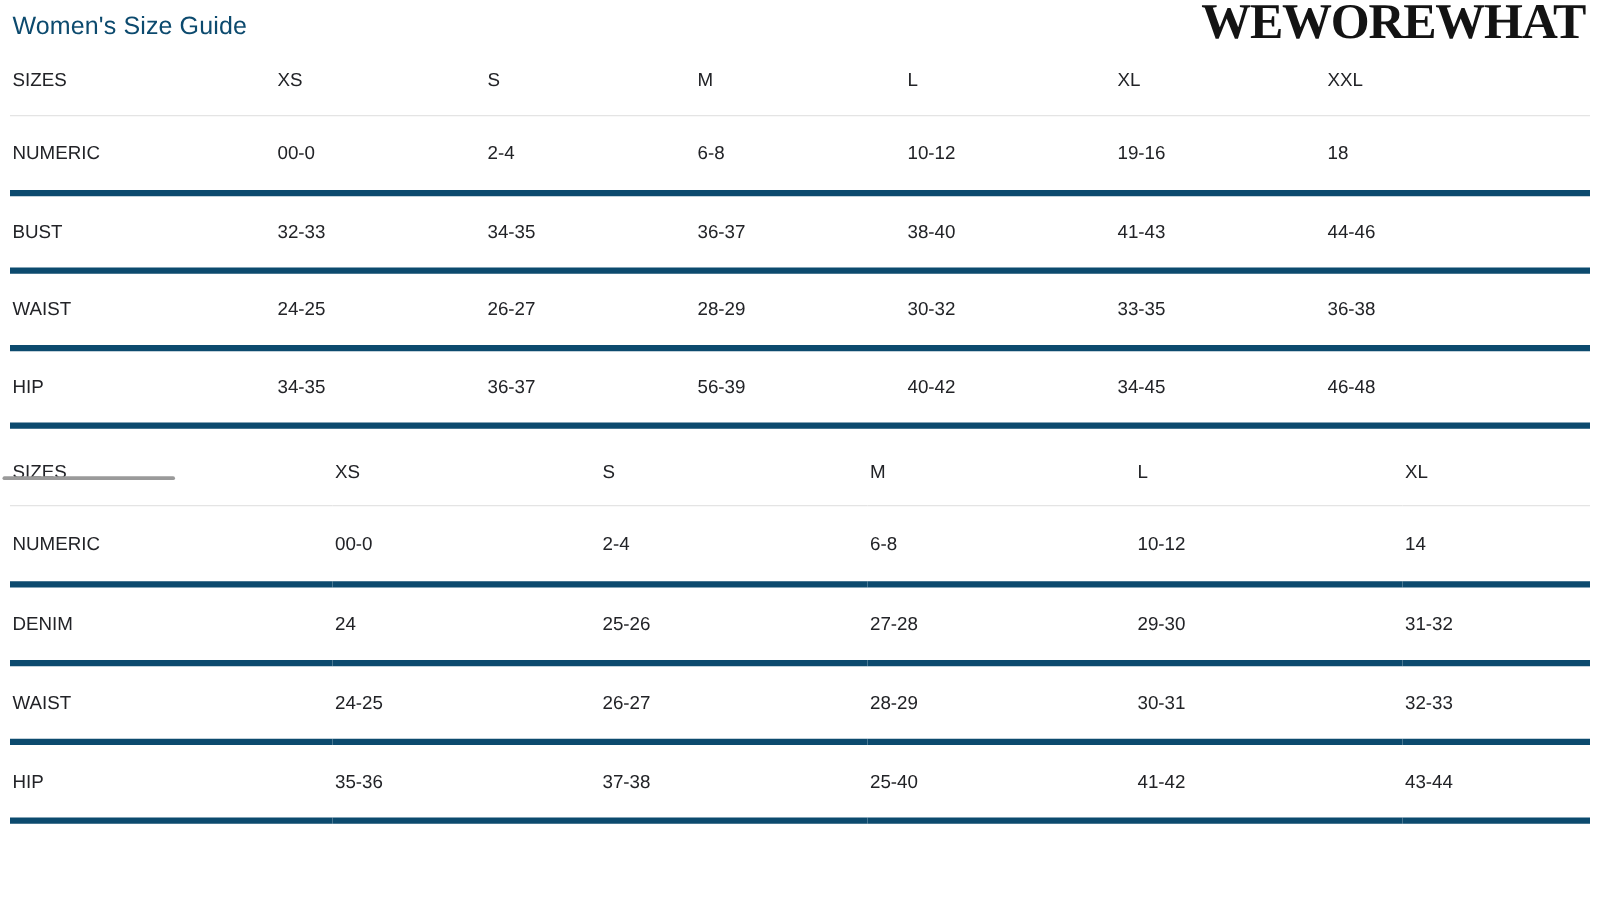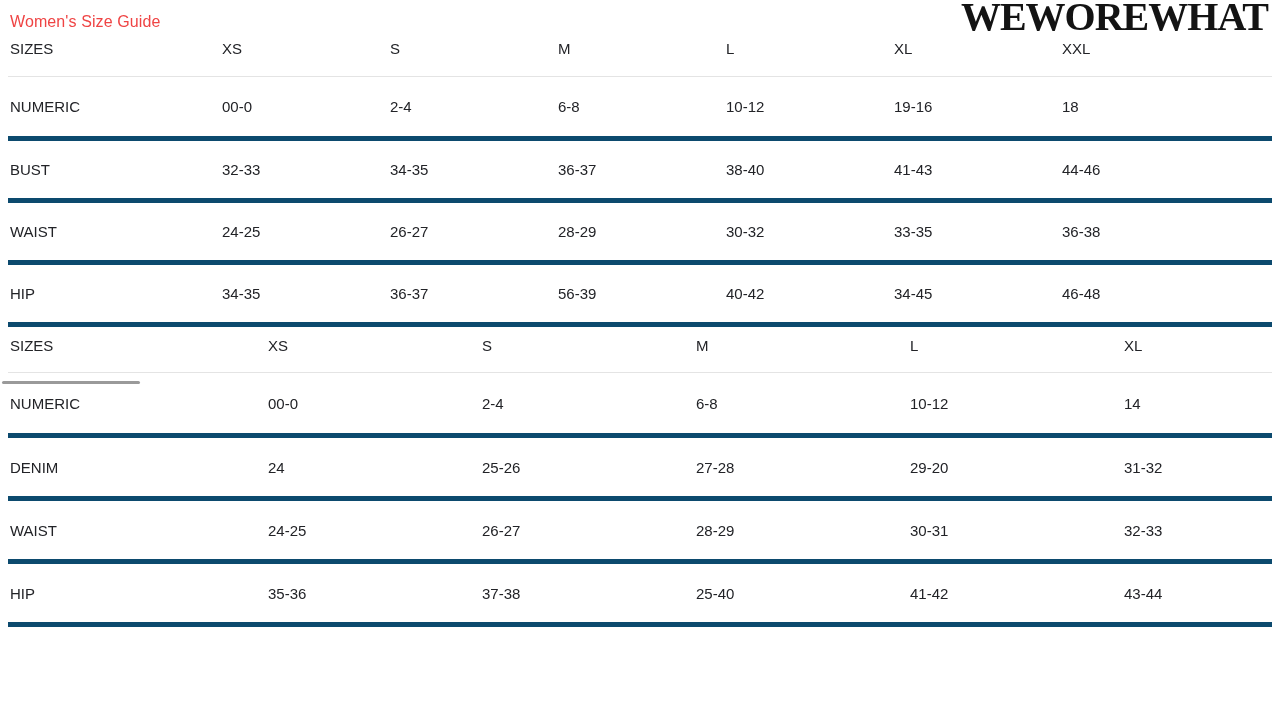--- a/index.html
+++ b/index.html
@@ -8,44 +8,44 @@
     width: 1280px;
     height: 720px;
     overflow: hidden;
     position: relative;
     background: #ffffff;
     color: #222327;
     font-family: "Liberation Sans", "DejaVu Sans", sans-serif;
   }
   .page-title {
     margin: 10px 0 0 10px;
-    font-size: 16px;
+    font-size: 20px;
     line-height: 23px;
     font-weight: 400;
-    color: #ef4444;
+    color: #0c4a6e;
     letter-spacing: 0.1px;
   }
   .page-title.second { margin: 4px 0 0 10px; }
   .brand-logo {
     position: absolute;
     top: -5px;
     right: 12px;
     font-family: "Liberation Serif", "DejaVu Serif", serif;
     font-size: 40px;
     font-weight: 700;
     letter-spacing: -1px;
     line-height: 1.1;
     color: #131313;
     white-space: nowrap;
   }
   table.size-table {
     border-collapse: collapse;
     table-layout: fixed;
     width: 1264px;
-    margin: 0 8px;
+    margin: 16px 8px;
   }
   table.size-table th, table.size-table td {
     text-align: left;
     font-weight: 400;
     font-size: 15px;
     color: #222327;
     padding: 0 0 0 2px;
     white-space: nowrap;
     overflow: hidden;
   }
@@ -176,21 +176,21 @@
         <td>2-4</td>
         <td>6-8</td>
         <td>10-12</td>
         <td>14</td>
       </tr>
       <tr>
         <td>DENIM</td>
         <td>24</td>
         <td>25-26</td>
         <td>27-28</td>
-        <td>29-20</td>
+        <td>29-30</td>
         <td>31-32</td>
       </tr>
       <tr>
         <td>WAIST</td>
         <td>24-25</td>
         <td>26-27</td>
         <td>28-29</td>
         <td>30-31</td>
         <td>32-33</td>
       </tr>

